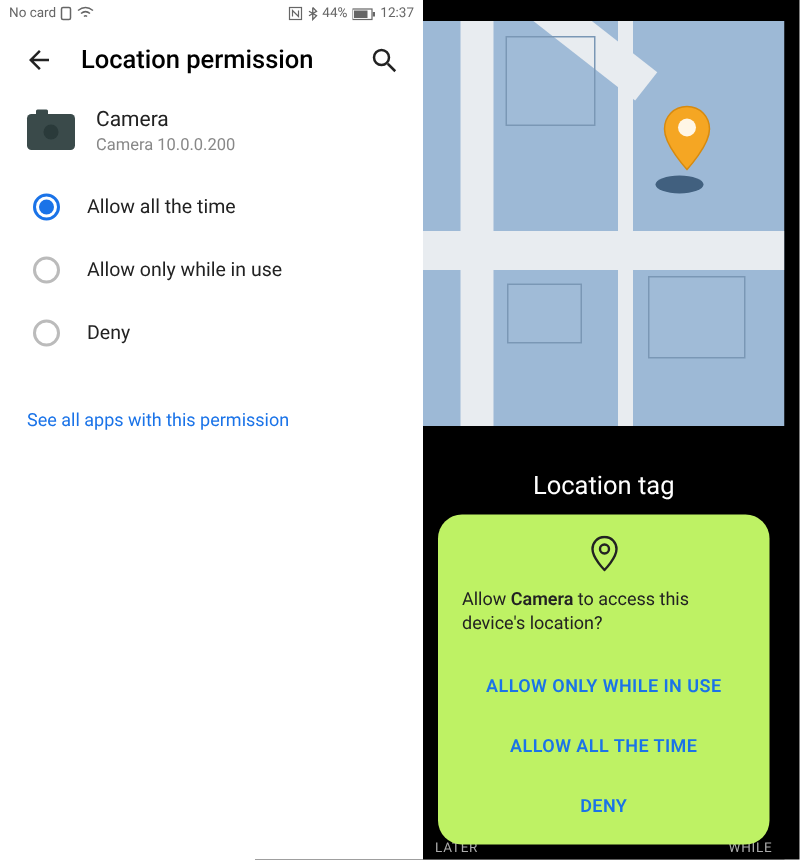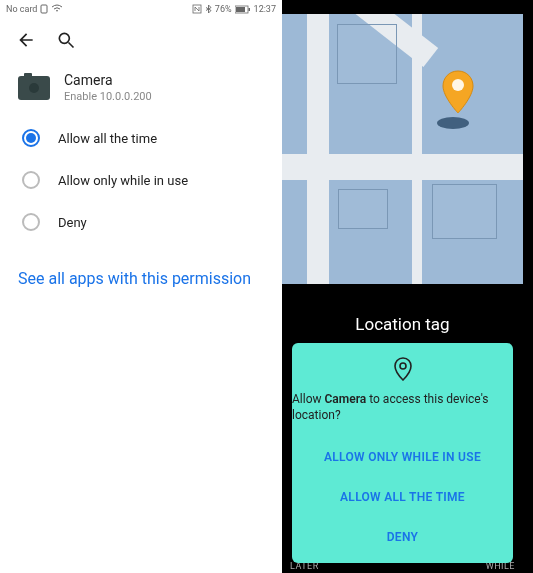--- a/index.html
+++ b/index.html
@@ -24,40 +24,40 @@
   
   .section-title { font-size: 11px; color: #777; letter-spacing: 0.3px; padding: 8px 18px 10px; }
   
   .radio-row { display: flex; align-items: center; gap: 18px; padding: 12px 22px; cursor: pointer; }
   .radio { width: 18px; height: 18px; border-radius: 50%; border: 2px solid #bbb; position: relative; flex-shrink: 0; }
   .radio.sel { border-color: #1a73e8; }
   .radio.sel::after { content: ""; position: absolute; width: 10px; height: 10px; background: #1a73e8; border-radius: 50%; top: 2px; left: 2px; }
   .radio-label { font-size: 13px; color: #222; }
   
   .link-row { padding: 26px 18px; }
-  .link-row a { color: #1a73e8; font-size: 16px; text-decoration: none; cursor: pointer; }
+  .link-row a { color: #1a73e8; font-size: 12px; text-decoration: none; cursor: pointer; }
   
   .map { position: absolute; top: 14px; left: 0; right: 0; height: 270px; background: #9db9d6; overflow: hidden; }
   .map-road { position: absolute; background: #e8ecf0; }
   .road-h1 { left: 0; right: 0; top: 140px; height: 26px; }
   .road-v1 { top: 0; bottom: 0; left: 25px; width: 22px; }
   .road-v2 { top: 0; bottom: 0; left: 130px; width: 10px; }
   .road-d { top: -30px; left: -30px; width: 200px; height: 24px; transform: rotate(38deg); }
   .block { position: absolute; border: 1px solid #7a97b5; background: rgba(255,255,255,0.04); }
   .b1 { left: 55px; top: 10px; width: 60px; height: 60px; }
   .b2 { left: 150px; top: 170px; width: 65px; height: 55px; }
   .b3 { left: 56px; top: 175px; width: 50px; height: 40px; }
   .pin-wrap { position: absolute; left: 155px; top: 55px; }
   .pin-shadow { width: 32px; height: 12px; background: #1a3a5a; border-radius: 50%; opacity: 0.7; margin: 48px auto 0; }
   .pin-svg { position: absolute; top: 0; left: 3px;}
   .info-text { position: absolute; top: 298px; left: 0; right: 0; padding: 16px 18px 0; text-align: center; color: #fff; }
   .info-text h2 { font-size: 17px; font-weight: 400; margin-bottom: 10px; }
   .info-text p { font-size: 11px; color: #ccc; line-height: 1.4; }
   
-  .dialog { position: absolute; left: 10px; right: 10px; bottom: 10px; background: #5eead4; border-radius: 6px; padding: 14px 0 6px; }
+  .dialog { position: absolute; left: 10px; right: 10px; bottom: 10px; background: #bef264; border-radius: 16px; padding: 14px 16px 6px; }
   .dialog-icon { display: flex; justify-content: center; margin-bottom: 10px; }
   .dialog-msg { font-size: 12px; color: #222; margin-bottom: 14px; line-height: 1.35; }
   .dialog-msg b { font-weight: 600; }
   .dialog-actions { display: flex; flex-direction: column; }
   .dialog-btn { text-align: center; padding: 13px 0; color: #1a73e8; font-weight: 600; font-size: 12px; letter-spacing: 0.3px; cursor: pointer; }
   .footer-hints { position: absolute; bottom: 2px; left: 0; right: 0; display: flex; justify-content: space-between; padding: 0 8px; color: #aaa; font-size: 9px; letter-spacing: 0.5px; gap: 32px; }
 </style>
 </head>
 <body>
 
@@ -73,49 +73,50 @@
         </svg>
     </div>
     <div class="status-right">
       <svg width="10" height="10" viewBox="0 0 10 10">
           <rect x="1" y="1" width="8" height="8" fill="none" stroke="#666" stroke-width="0.8"></rect>
           <path d="M3 7 L3 3 L7 7 L7 3" fill="none" stroke="#666" stroke-width="0.8"></path>
         </svg>
       <svg width="7" height="10" viewBox="0 0 7 10">
           <path d="M3.5 1 L3.5 9 L6 6.5 L1 3.5 M3.5 1 L6 3.5 L1 6.5" fill="none" stroke="#666" stroke-width="0.9"></path>
         </svg>
-      <span>76%</span>
+      <span>44%</span>
       <svg width="16" height="9" viewBox="0 0 16 9">
           <rect x="0" y="1" width="13" height="7" fill="none" stroke="#666" stroke-width="0.8"></rect>
           <rect x="1" y="2" width="9" height="5" fill="#666"></rect>
           <rect x="13.5" y="3" width="1.5" height="3" fill="#666"></rect>
         </svg>
       <span>12:37</span>
     </div>
   </div>
 
   <div class="header">
     <div class="icon-btn">
       <svg width="20" height="20" viewBox="0 0 24 24">
           <path d="M20 11H7.8l5.6-5.6L12 4l-8 8 8 8 1.4-1.4L7.8 13H20z" fill="#222"></path>
         </svg>
     </div>
+    <h1>Location permission</h1>
     <div class="icon-btn">
       <svg width="20" height="20" viewBox="0 0 24 24">
           <circle cx="10" cy="10" r="6" fill="none" stroke="#222" stroke-width="2"></circle>
           <path d="M15 15 L21 21" stroke="#222" stroke-width="2"></path>
         </svg>
     </div>
   </div>
 
   <div class="app-row">
     <div class="cam-icon"></div>
     <div class="app-info">
       <div class="name">Camera</div>
-      <div class="ver">Enable 10.0.0.200</div>
+      <div class="ver">Camera 10.0.0.200</div>
     </div>
   </div>
 
 
   <div class="radio-row">
     <div class="radio sel"></div>
     <div class="radio-label">Allow all the time</div>
   </div>
   <div class="radio-row">
     <div class="radio"></div>

